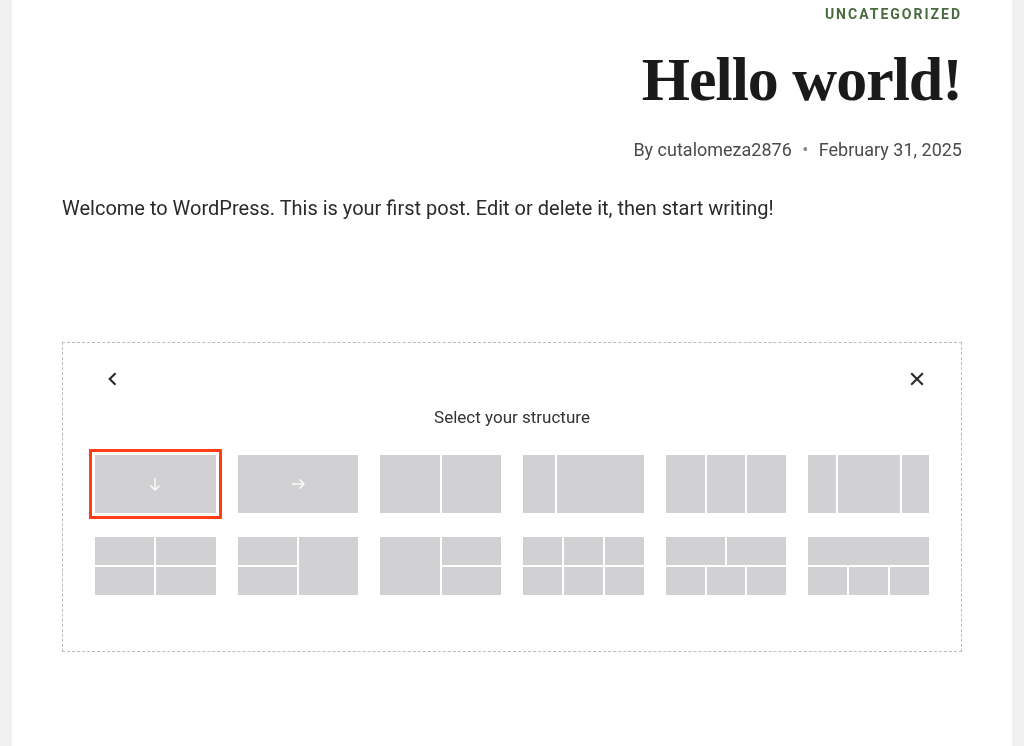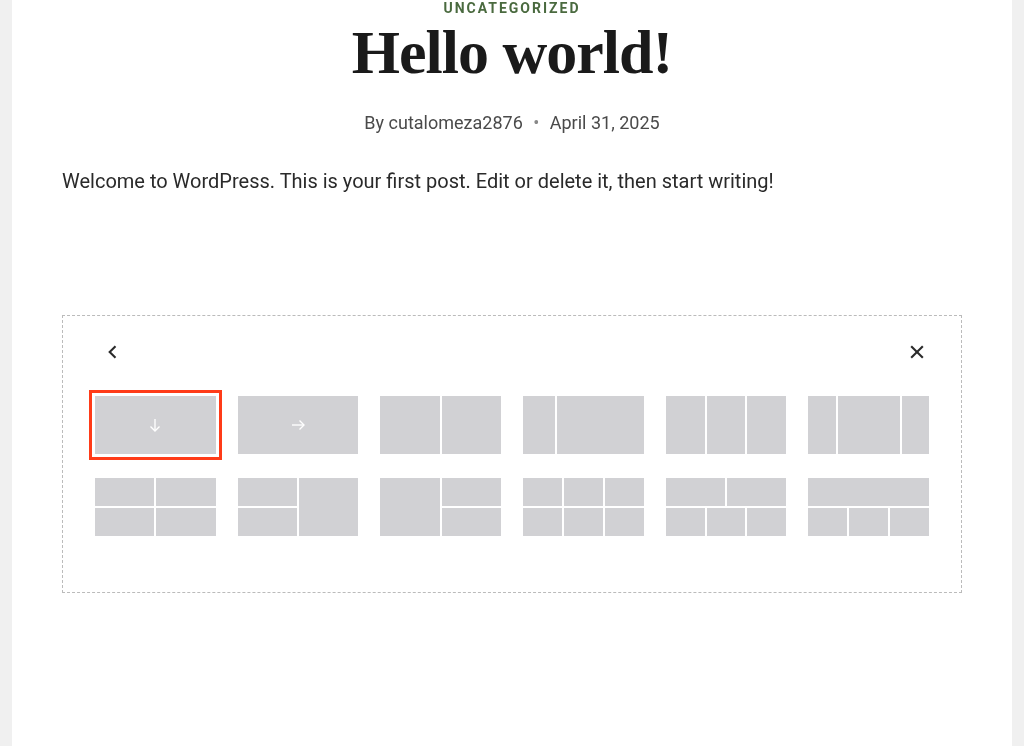--- a/index.html
+++ b/index.html
@@ -10,36 +10,36 @@
       height: 746px;
       overflow: hidden;
     }
     .page {
       background: #fff;
       margin: 0 12px;
       height: 100%;
       padding: 0 50px;
     }
     .post-header {
-      text-align: center;
-      padding-top: 0;
+      text-align: right;
+      padding-top: 6px;
     }
     .category {
       color: #4a6a3f;
       font-size: 14px;
       font-weight: 700;
       letter-spacing: 2px;
       text-transform: uppercase;
     }
     .title {
       font-family: Georgia, "Times New Roman", serif;
       font-size: 62px;
       font-weight: 700;
       color: #1a1a1a;
-      margin-top: 1px;
+      margin-top: 22px;
       letter-spacing: -1px;
     }
     .meta {
       margin-top: 24px;
       font-size: 18px;
       color: #4a4a4a;
     }
     .meta-sep {
       margin: 0 6px;
       color: #888;
@@ -156,40 +156,41 @@
 <body>
 
 <div class="page">
   <div class="post-header">
     <div class="category">UNCATEGORIZED</div>
     <h1 class="title">Hello world!</h1>
     <div class="meta">
       <span>By</span>
       <span>cutalomeza2876</span>
       <span class="meta-sep">•</span>
-      <span>April 31, 2025</span>
+      <span>February 31, 2025</span>
     </div>
   </div>
 
   <div class="content">Welcome to WordPress. This is your first post. Edit or delete it, then start writing!</div>
 
   <div class="structure-picker">
     <div class="picker-header">
       <div class="back-btn">
         <svg viewBox="0 0 24 24">
             <polyline points="15 5 8 12 15 19"></polyline>
           </svg>
       </div>
       <div class="close-btn">
         <svg viewBox="0 0 24 24">
             <line x1="5" y1="5" x2="19" y2="19"></line>
             <line x1="19" y1="5" x2="5" y2="19"></line>
           </svg>
       </div>
     </div>
+    <div class="picker-title">Select your structure</div>
 
     <div class="grid">
 
       <div class="cell selected">
         <div class="col">
           <div class="arrow-down">
             <svg viewBox="0 0 24 24">
                 <line x1="12" y1="4" x2="12" y2="20"></line>
                 <polyline points="6 14 12 20 18 14"></polyline>
               </svg>

